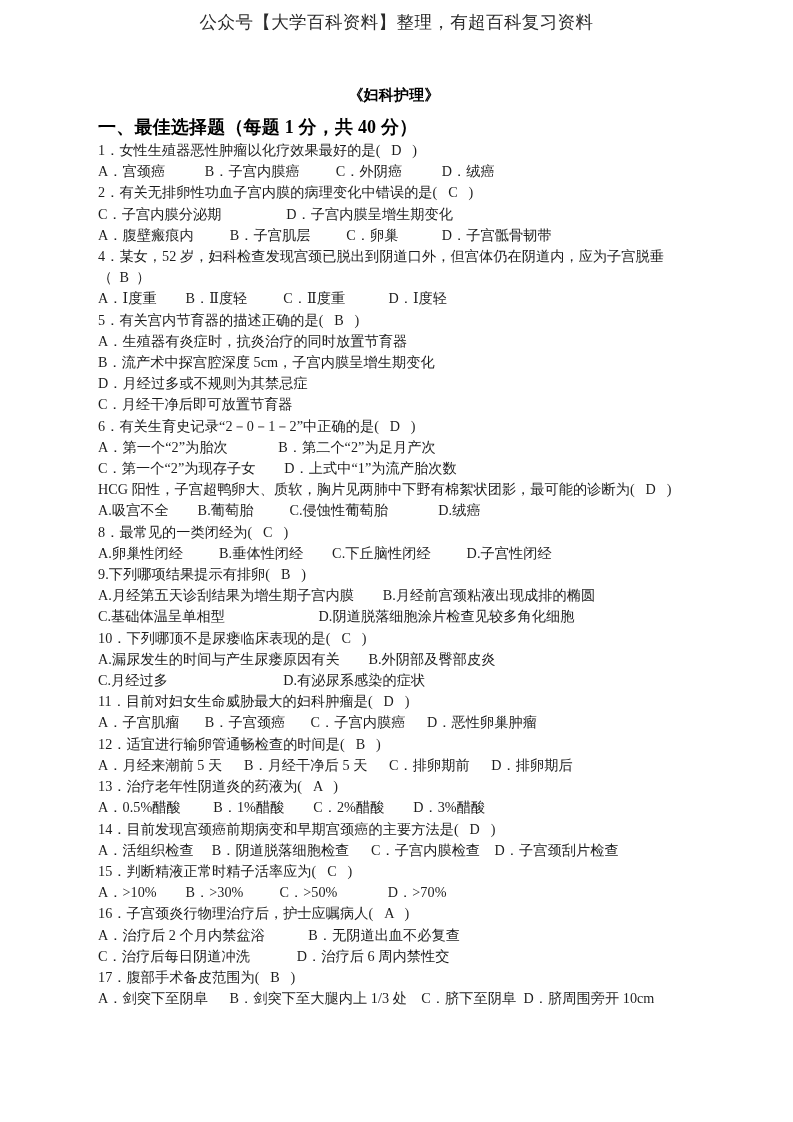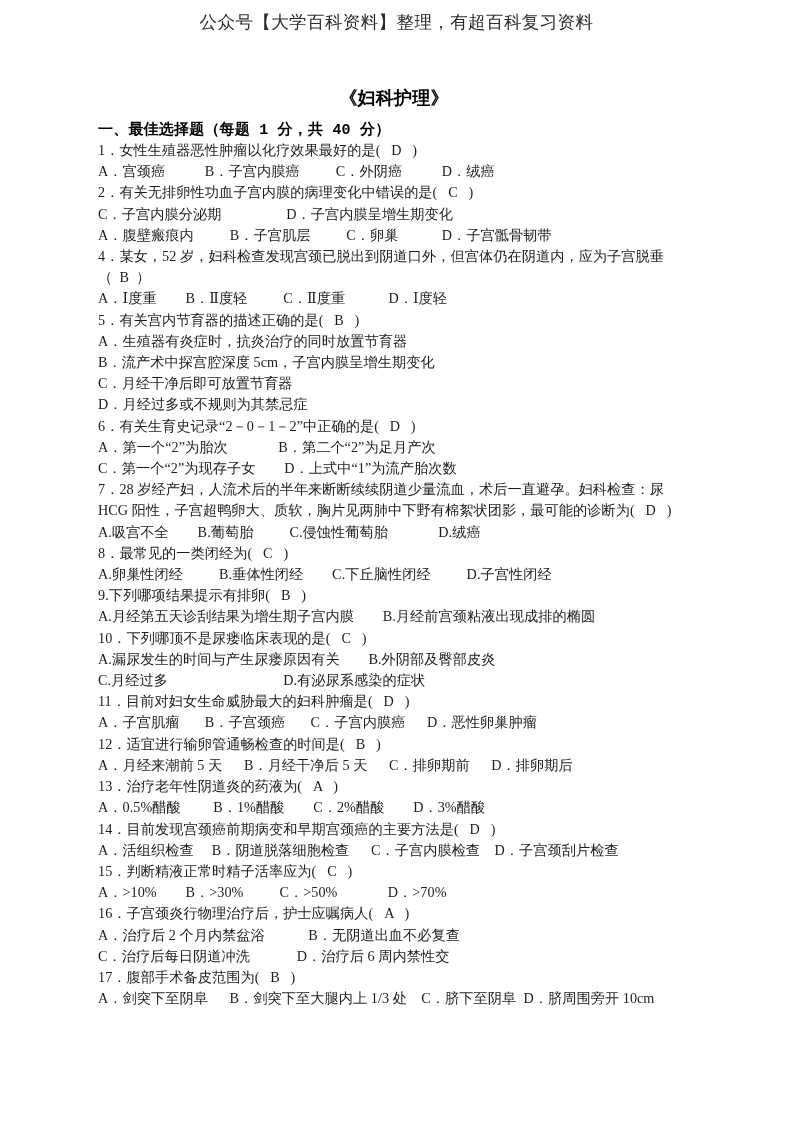--- a/index.html
+++ b/index.html
@@ -40,34 +40,33 @@
   
   .content {
     position: absolute;
     left: 98px;
     top: 86px;
     width: 592px;
   }
 
   .doc-title {
     text-align: center;
-    font-size: 18px;
+    font-size: 15px;
     font-weight: bold;
     letter-spacing: 0.2px;
     margin: 0 0 10px 0;
     color: #000;
   }
 
   .section-head {
-    font-size: 15px;
+    font-size: 18px;
     font-weight: bold;
     letter-spacing: 0.2px;
     margin: 7px 0 1px 0;
     color: #000;
-    font-family: Liberation Mono, monospace;
   }
 
   .line {
     font-size: 14.2px;
     line-height: 21.2px;
     white-space: pre;
     color: #1c1c1c;
     letter-spacing: 0.05px;
   }
 
@@ -98,36 +97,36 @@
 
     <div class="line opt-row">A．腹壁瘢痕内          B．子宫肌层          C．卵巢            D．子宫骶骨韧带</div>
 
     <div class="line q-stem">4．某女，52 岁，妇科检查发现宫颈已脱出到阴道口外，但宫体仍在阴道内，应为子宫脱垂</div>
     <div class="line q-stem">（  B  ）</div>
     <div class="line opt-row">A．Ⅰ度重        B．Ⅱ度轻          C．Ⅱ度重            D．Ⅰ度轻</div>
 
     <div class="line q-stem">5．有关宫内节育器的描述正确的是(   B   )</div>
     <div class="line opt-row">A．生殖器有炎症时，抗炎治疗的同时放置节育器</div>
     <div class="line opt-row">B．流产术中探宫腔深度 5cm，子宫内膜呈增生期变化</div>
+    <div class="line opt-row">D．月经过多或不规则为其禁忌症</div>
     <div class="line opt-row">C．月经干净后即可放置节育器</div>
-    <div class="line opt-row">D．月经过多或不规则为其禁忌症</div>
 
     <div class="line q-stem">6．有关生育史记录“2－0－1－2”中正确的是(   D   )</div>
     <div class="line opt-row">A．第一个“2”为胎次              B．第二个“2”为足月产次</div>
     <div class="line opt-row">C．第一个“2”为现存子女        D．上式中“1”为流产胎次数</div>
 
-    <div class="line q-stem">7．28 岁经产妇，人流术后的半年来断断续续阴道少量流血，术后一直避孕。妇科检查：尿</div>
     <div class="line q-stem">HCG 阳性，子宫超鸭卵大、质软，胸片见两肺中下野有棉絮状团影，最可能的诊断为(   D   )</div>
     <div class="line opt-row">A.吸宫不全        B.葡萄胎          C.侵蚀性葡萄胎              D.绒癌</div>
 
     <div class="line q-stem">8．最常见的一类闭经为(   C   )</div>
     <div class="line opt-row">A.卵巢性闭经          B.垂体性闭经        C.下丘脑性闭经          D.子宫性闭经</div>
 
     <div class="line q-stem">9.下列哪项结果提示有排卵(   B   )</div>
     <div class="line opt-row">A.月经第五天诊刮结果为增生期子宫内膜        B.月经前宫颈粘液出现成排的椭圆</div>
+    <div class="line opt-row">C.基础体温呈单相型                          D.阴道脱落细胞涂片检查见较多角化细胞</div>
 
     <div class="line q-stem">10．下列哪顶不是尿瘘临床表现的是(   C   )</div>
     <div class="line opt-row">A.漏尿发生的时间与产生尿瘘原因有关        B.外阴部及臀部皮炎</div>
     <div class="line opt-row">C.月经过多                                D.有泌尿系感染的症状</div>
 
     <div class="line q-stem">11．目前对妇女生命威胁最大的妇科肿瘤是(   D   )</div>
     <div class="line opt-row">A．子宫肌瘤       B．子宫颈癌       C．子宫内膜癌      D．恶性卵巢肿瘤</div>
 
     <div class="line q-stem">12．适宜进行输卵管通畅检查的时间是(   B   )</div>
     <div class="line opt-row">A．月经来潮前 5 天      B．月经干净后 5 天      C．排卵期前      D．排卵期后</div>

